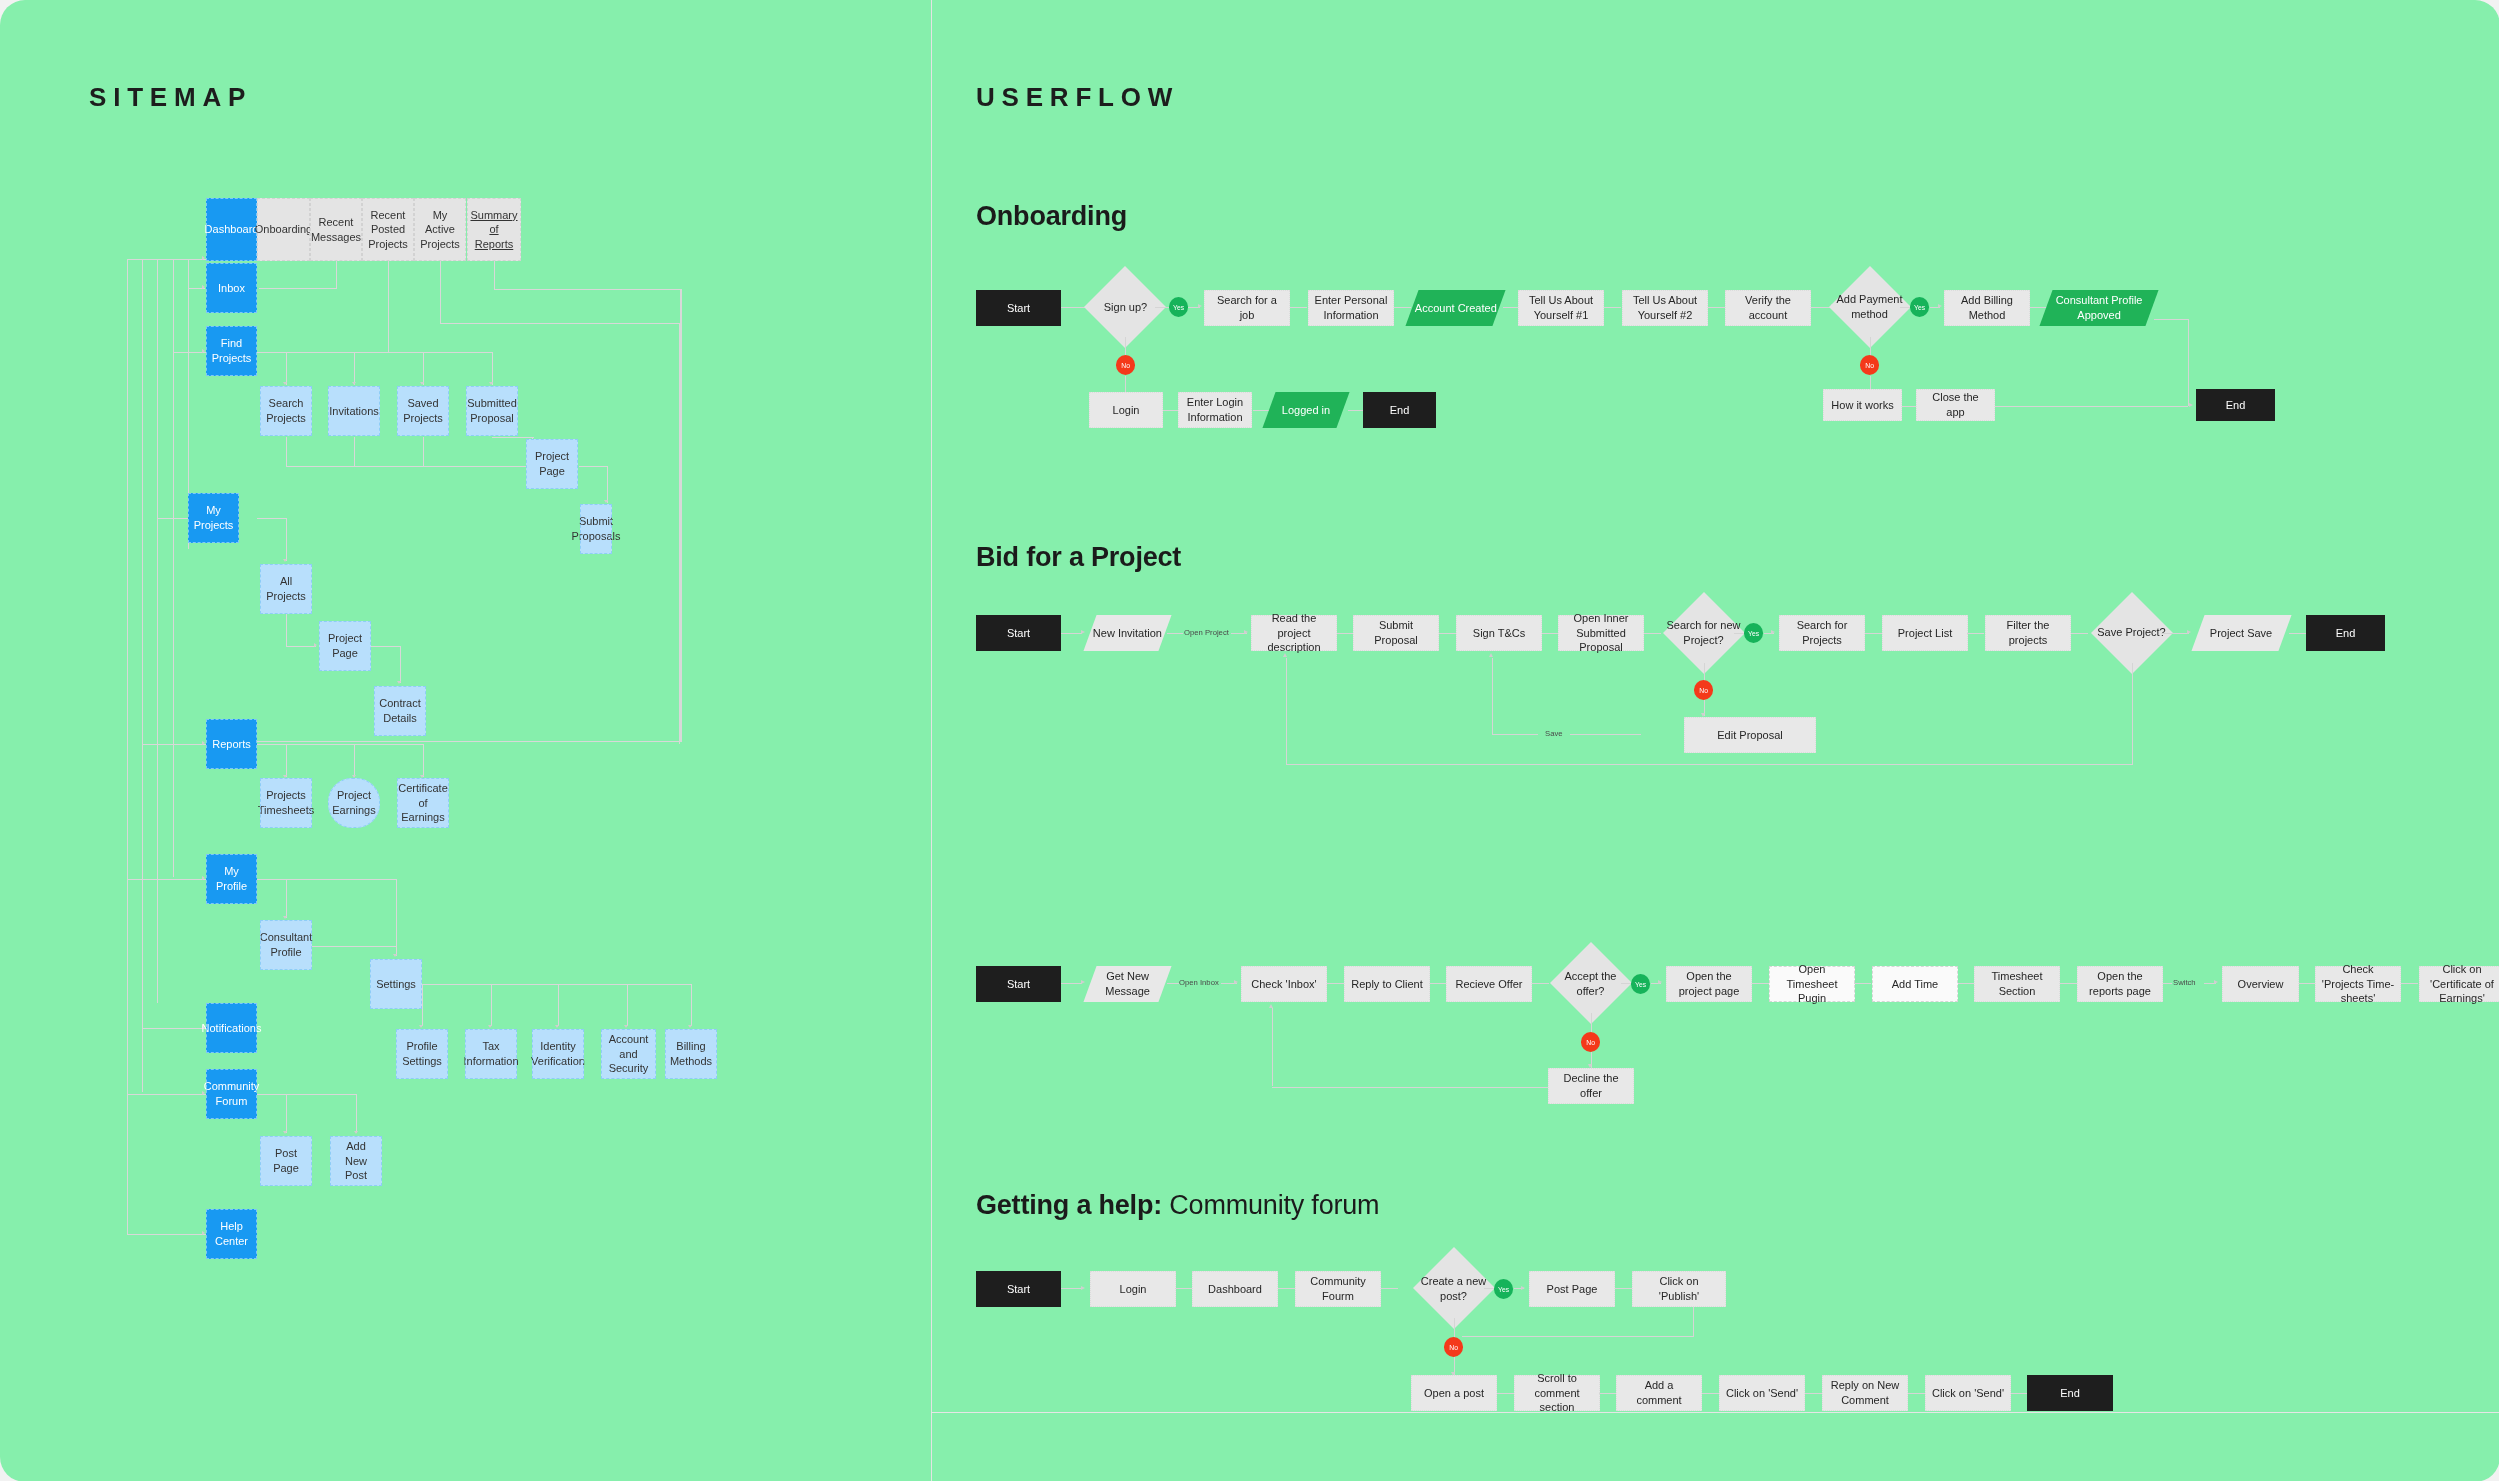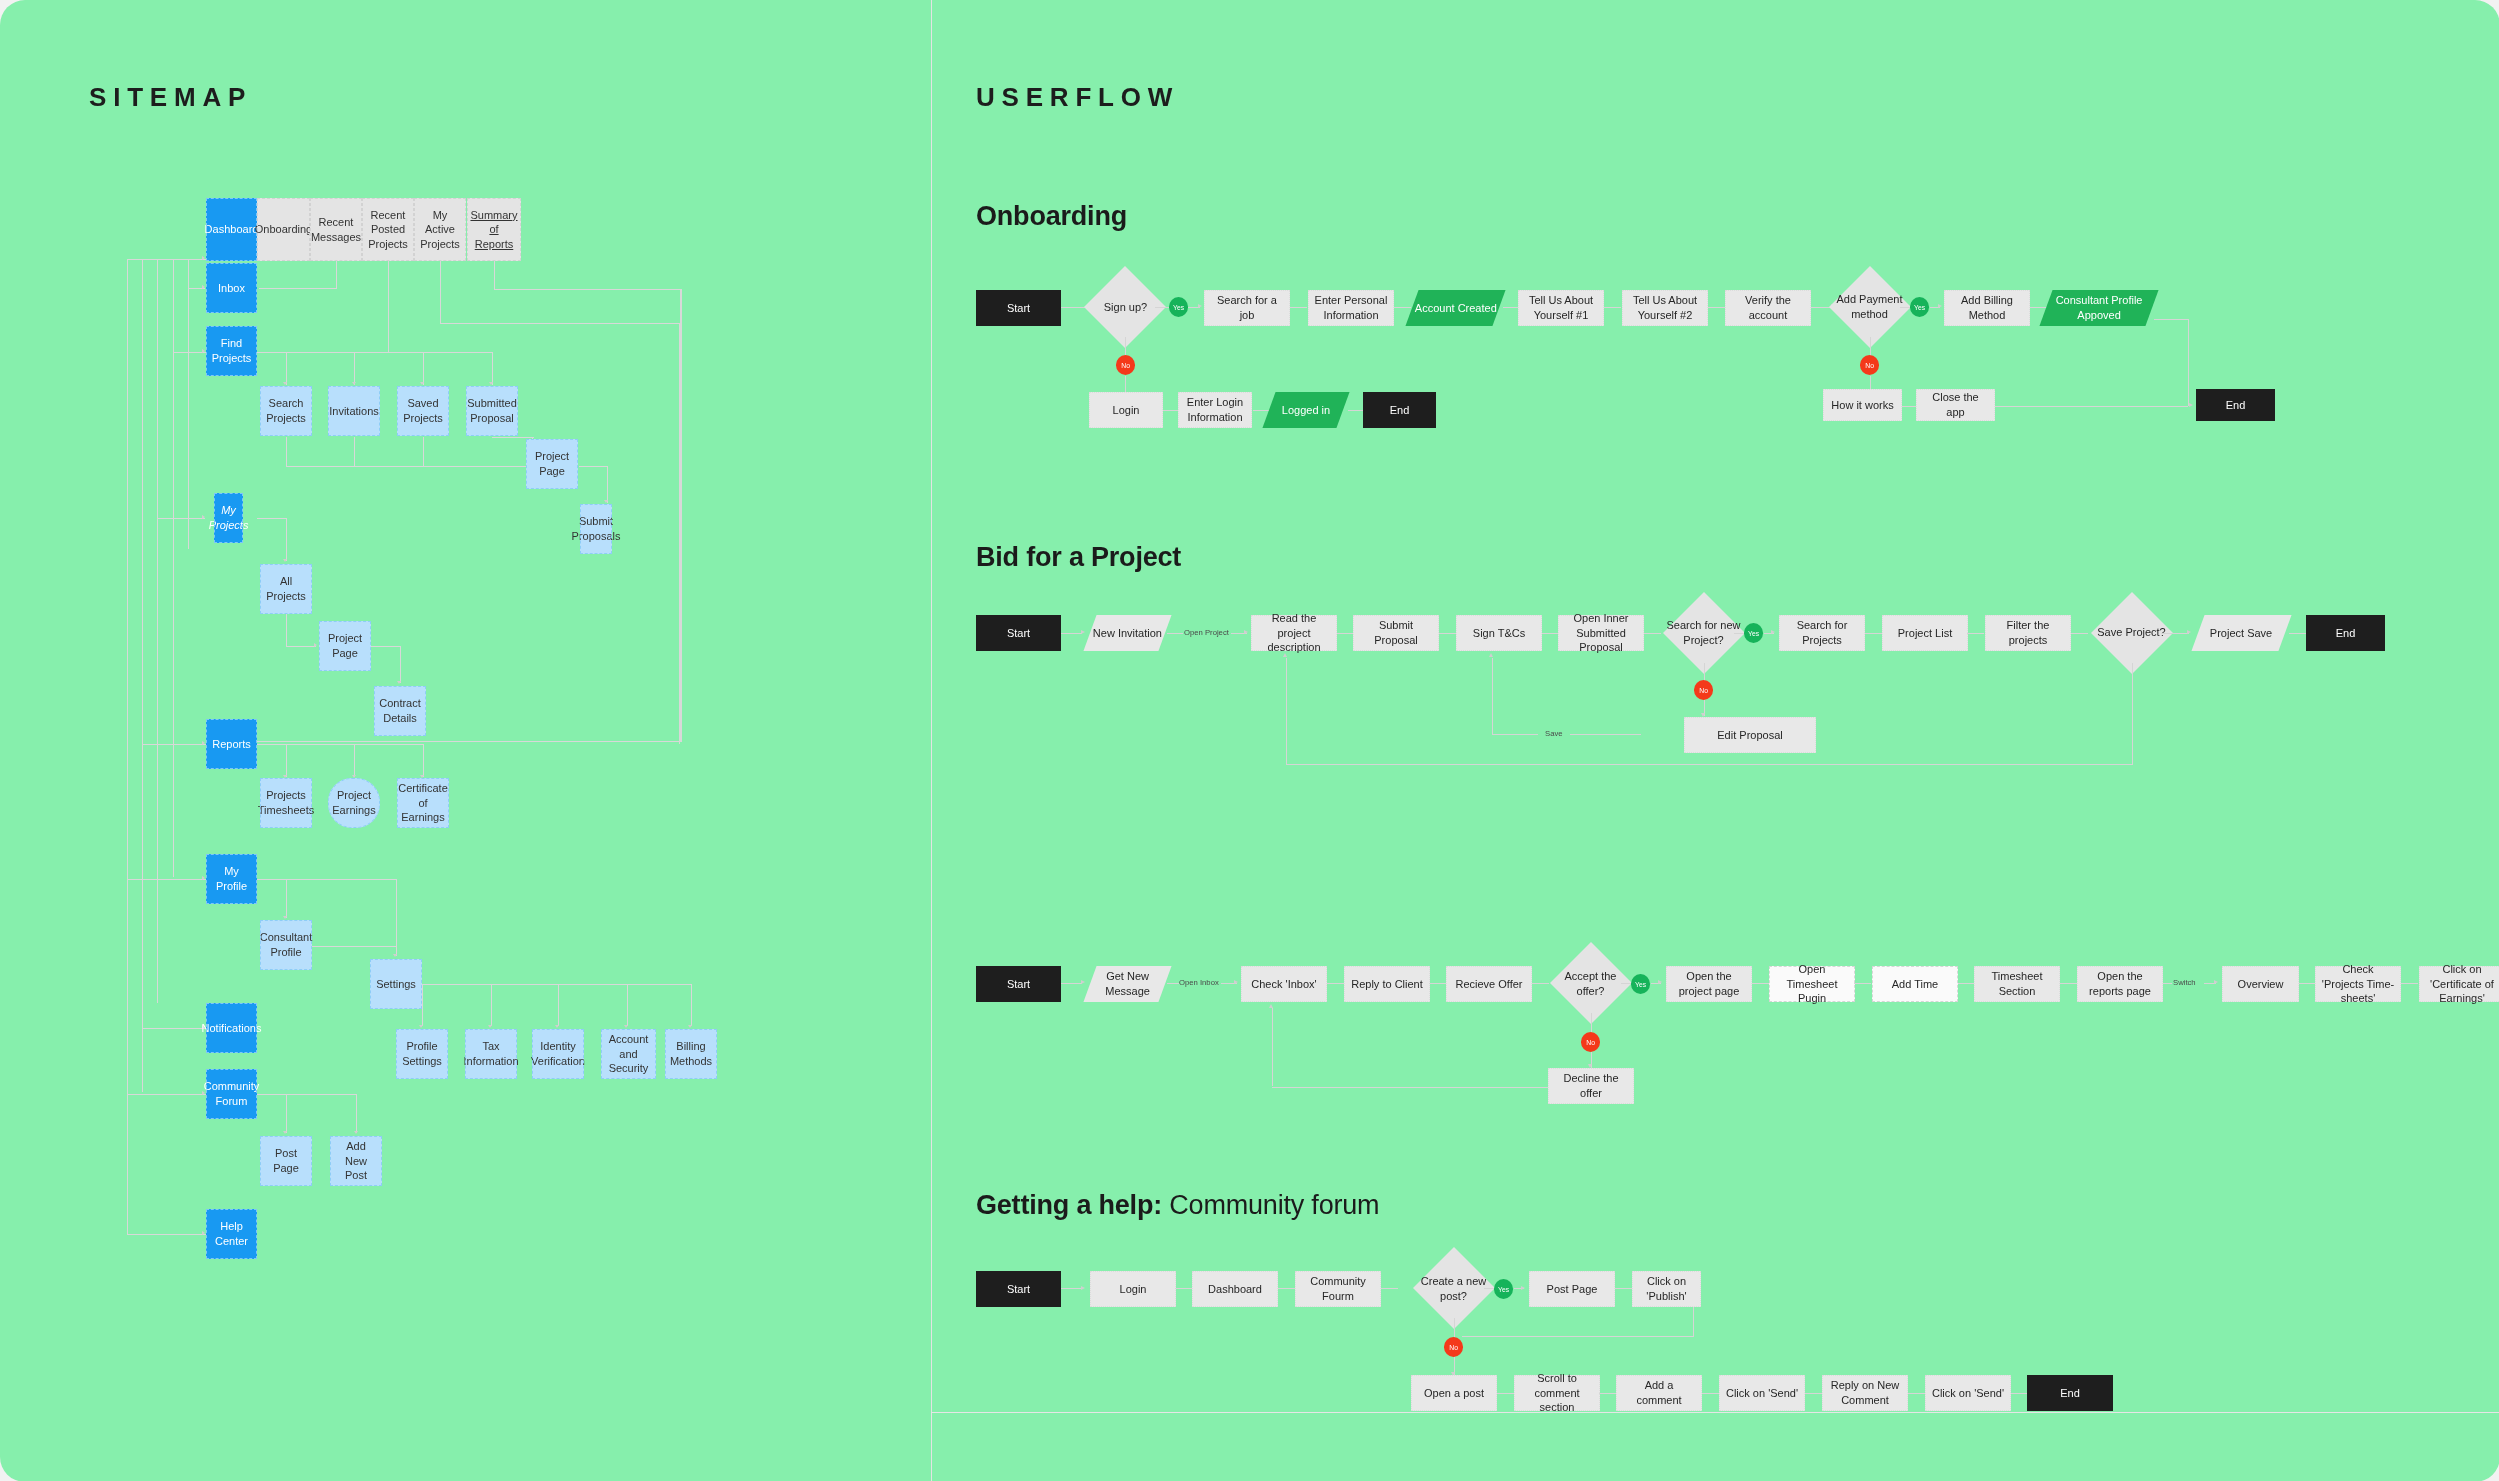--- a/index.html
+++ b/index.html
@@ -258,21 +258,21 @@
     <div class="ln lnh" style="left:492px; top:437px; width:42px;"></div>
 
     <div class="node n-light" style="left:526px; top:439px; width:52px; height:50px;">Project Page</div>
 
     <div class="ln lnh" style="left:579px; top:466px; width:28px;"></div>
     <div class="ln lnv" style="left:607px; top:466px; height:37px;"></div>
     <div class="arrowdn" style="left:604px; top:500px;"></div>
 
     <div class="node n-light" style="left:580px; top:504px; width:32px; height:50px;">Submit Proposals</div>
 
-    <div class="node n-primary" style="left:214px; top:493px; width:29px; height:50px;font-style:italic;">My Projects</div>
+    <div class="node n-primary" style="left:188px; top:493px; width:51px; height:50px;">My Projects</div>
     <div class="ln lnh" style="left:257px; top:518px; width:29px;"></div>
     <div class="ln lnv" style="left:286px; top:518px; height:43px;"></div>
     <div class="arrowdn" style="left:283px; top:559px;"></div>
     <div class="node n-light" style="left:260px; top:564px; width:52px; height:50px;">All Projects</div>
 
     <div class="ln lnv" style="left:286px; top:614px; height:32px;"></div>
     <div class="ln lnh" style="left:286px; top:646px; width:30px;"></div>
     <div class="arrowrt" style="left:314px; top:643px;"></div>
     <div class="node n-light" style="left:319px; top:621px; width:52px; height:50px;">Project Page</div>
 
@@ -576,21 +576,21 @@
     <div class="fdiam" style="left:1425px; top:1259px; width:58px; height:58px;"></div>
     <div class="fdiam-label" style="left:1415px; top:1271px; width:77px; height:35px;">Create a new post?</div>
 
     <div class="fl flh" style="left:1484px; top:1288px; width:11.6px;"></div>
     <div class="pill yes" style="left:1494px; top:1279px; width:19.3px; height:20px;">Yes</div>
     <div class="fl flh" style="left:1514px; top:1288px; width:9.7px;"></div>
     <div class="fl-arr-r" style="left:1521px; top:1286px;"></div>
 
     <div class="fbox" style="left:1529px; top:1271px; width:86px; height:36px;">Post Page</div>
     <div class="fl flh" style="left:1615px; top:1288px; width:17.4px;"></div>
-    <div class="fbox" style="left:1632px; top:1271px; width:69px; height:36px;">Click on 'Publish'</div>
+    <div class="fbox" style="left:1632px; top:1271px; width:94px; height:36px;">Click on 'Publish'</div>
 
     <div class="fl flv" style="left:1693px; top:1307px; height:29px;"></div>
     <div class="fl flh" style="left:1462px; top:1336px; width:232px;"></div>
 
     <div class="fl flv" style="left:1454px; top:1318px; height:19.3px;"></div>
     <div class="pill no" style="left:1444px; top:1337px; width:19.3px; height:20px;">No</div>
     <div class="fl flv" style="left:1454px; top:1357px; height:18.4px;"></div>
     <div class="fl-arr-d" style="left:1451px; top:1372px;"></div>
 
     <div class="fbox" style="left:1411px; top:1375px; width:86px; height:36px;">Open a post</div>

